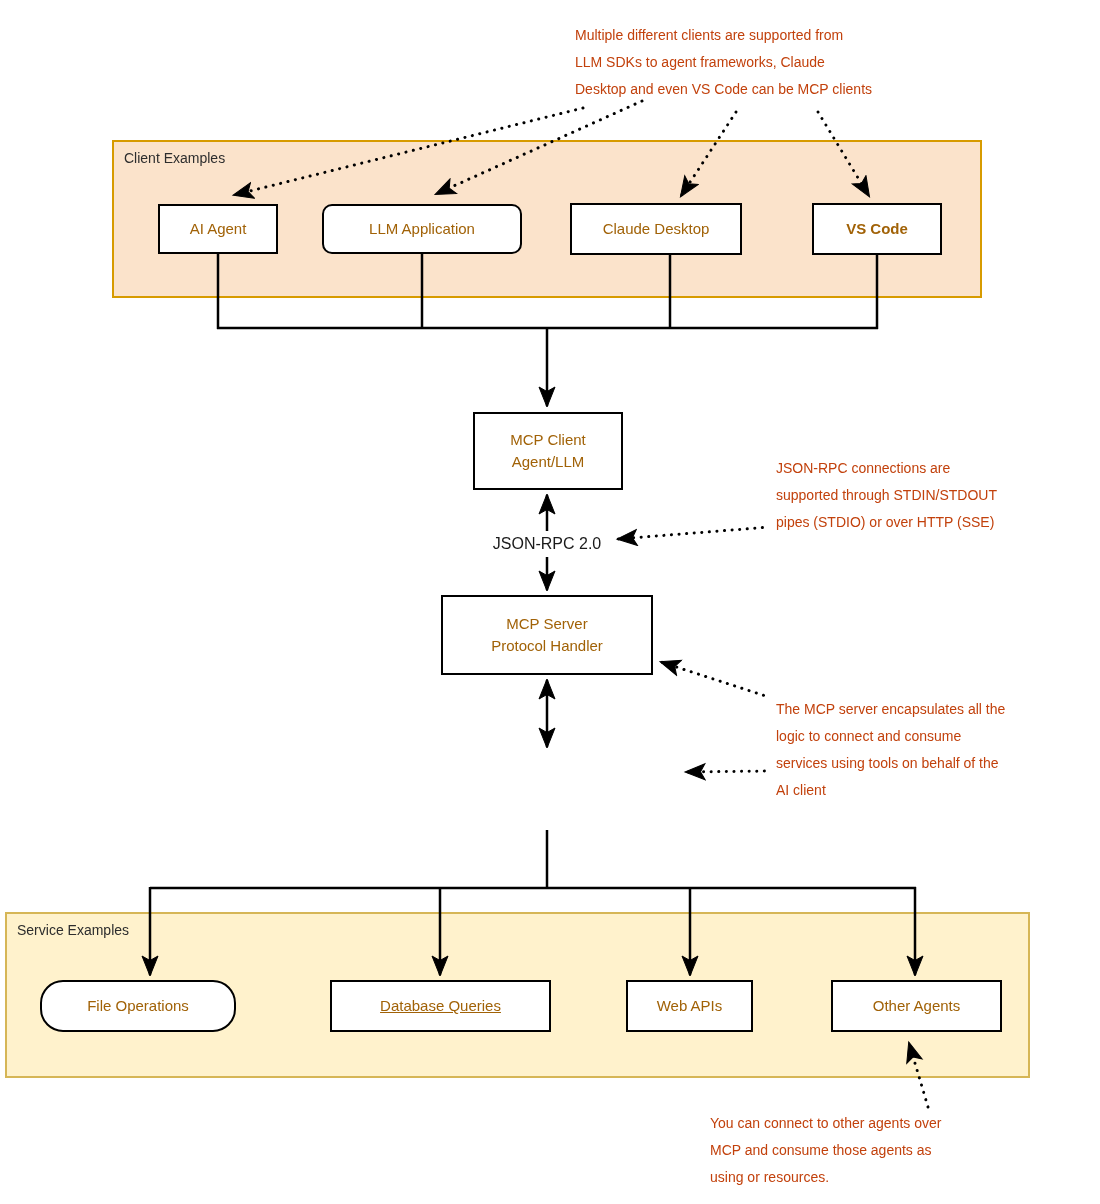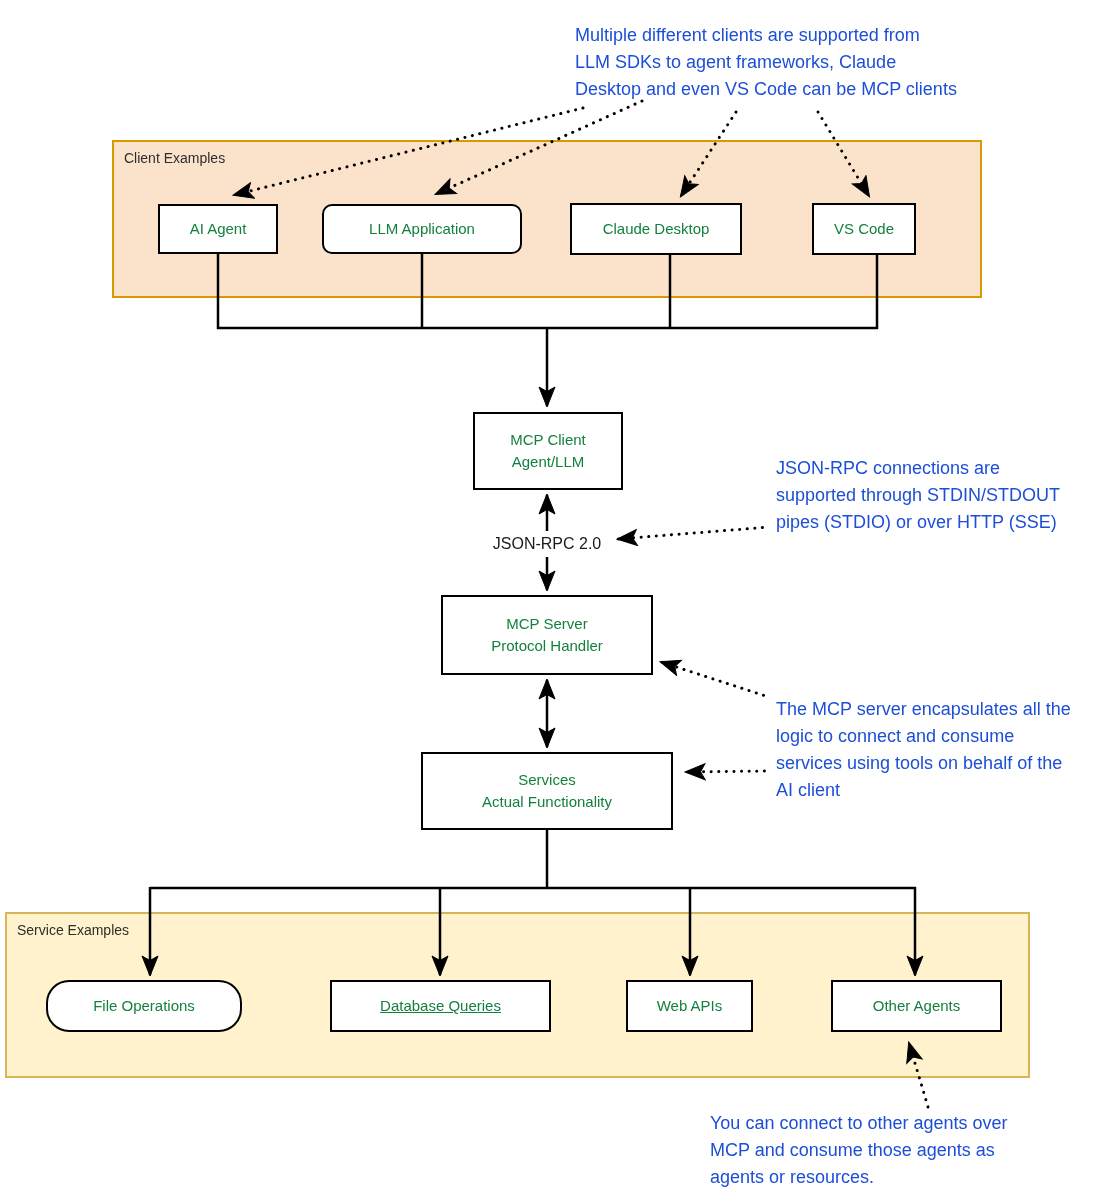--- a/index.html
+++ b/index.html
@@ -44,54 +44,54 @@
     background: #ffffff;
     border: 2px solid #000000;
     display: flex;
     flex-direction: column;
     align-items: center;
     justify-content: center;
     text-align: left;
     font-size: 15px;
     line-height: 22px;
     z-index: 3;
-    color: #15803d;
+    color: #a16207;
   }
   
   #node-ai-agent        { left:158px; top:204px; width:120px; height:50px; }
   #node-llm-application { left:322px; top:204px; width:200px; height:50px;border-radius:10px; }
   #node-claude-desktop  { left:570px; top:203px; width:172px; height:52px; }
-  #node-vs-code         { left:812px; top:203px; width:104px; height:52px; }
+  #node-vs-code         { left:812px; top:203px; width:130px; height:52px;font-weight:bold; }
   
   #node-mcp-client  { left:473px; top:412px; width:150px; height:78px; }
   #node-mcp-server  { left:441px; top:595px; width:212px; height:80px; }
   #node-services    { left:421px; top:752px; width:252px; height:78px; }
   
-  #node-file-operations   { left:46px;  top:980px; width:196px; height:52px;border-radius:23px; }
+  #node-file-operations   { left:40px;  top:980px; width:196px; height:52px;border-radius:23px; }
   #node-database-queries  { left:330px; top:980px; width:221px; height:52px;text-decoration:underline; }
   #node-web-apis          { left:626px; top:980px; width:127px; height:52px; }
   #node-other-agents      { left:831px; top:980px; width:171px; height:52px; }
 
   #link-label-jsonrpc {
     position: absolute;
     left: 487px; top: 531px;
     width: 120px; height: 26px;
     background: #ffffff;
     font-size: 16px;
     line-height: 26px;
     text-align: center;
     z-index: 3;
     white-space: nowrap;
   }
 
   .annotation {
     position: absolute;
-    font-size: 18px;
+    font-size: 14px;
     line-height: 27px;
-    color: #1d4ed8;
+    color: #c2410c;
     z-index: 3;
   }
   .annotation.white-bg { background: #ffffff; padding: 8px 1px 10px 8px; }
   #note-clients { left:575px; top:22px;  width:420px; }
   #note-jsonrpc { left:768px; top:447px; width:332px; }
   #note-server  { left:768px; top:688px; width:332px; }
   #note-agents  { left:710px; top:1110px; width:380px; }
   .annotation .note-line { white-space: nowrap; }
 </style>
 </head>
@@ -155,24 +155,20 @@
   </div>
 
   <div class="node" id="node-mcp-client">
     <span>MCP Client</span>
     <span>Agent/LLM</span>
   </div>
   <div class="node" id="node-mcp-server">
     <span>MCP Server</span>
     <span>Protocol Handler</span>
   </div>
-  <div class="node" id="node-services">
-    <span>Services</span>
-    <span>Actual Functionality</span>
-  </div>
 
   <div id="link-label-jsonrpc">JSON-RPC 2.0</div>
 
   <div class="node" id="node-file-operations">
     <span>File Operations</span>
   </div>
   <div class="node" id="node-database-queries">
     <span>Database Queries</span>
   </div>
   <div class="node" id="node-web-apis">
@@ -197,16 +193,16 @@
   <div class="annotation white-bg" id="note-server">
     <div class="note-line">The MCP server encapsulates all the</div>
     <div class="note-line">logic to connect and consume</div>
     <div class="note-line">services using tools on behalf of the</div>
     <div class="note-line">AI client</div>
   </div>
 
   <div class="annotation" id="note-agents">
     <div class="note-line">You can connect to other agents over</div>
     <div class="note-line">MCP and consume those agents as</div>
-    <div class="note-line">agents or resources.</div>
+    <div class="note-line">using or resources.</div>
   </div>
 
 </div>
 
 </body></html>

